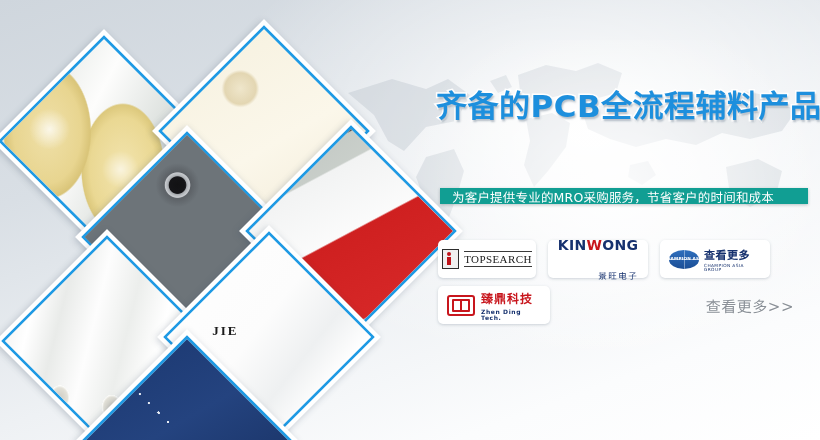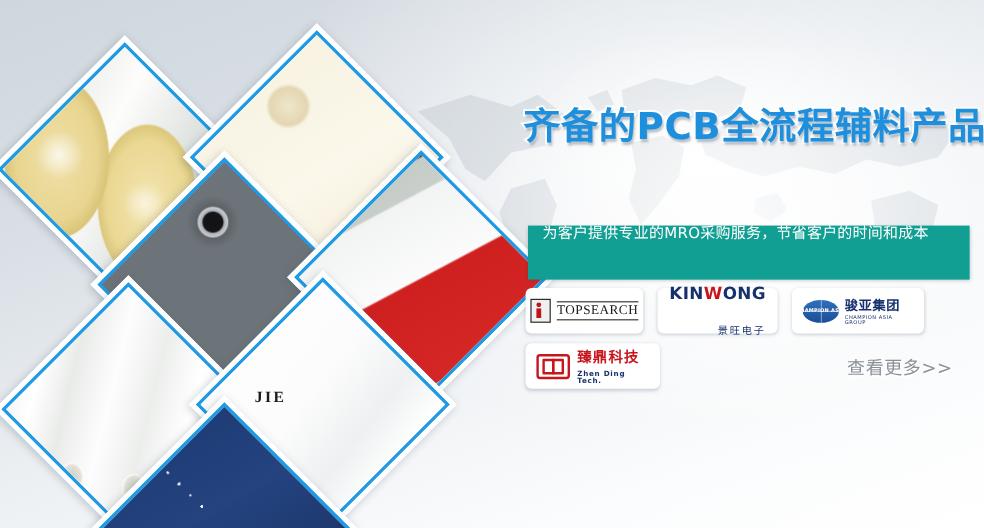--- a/index.html
+++ b/index.html
@@ -136,23 +136,23 @@
   .headline .line{
     font:700 31px/40px "DejaVu Sans","Liberation Sans",sans-serif;
     color:#1d8fdd;letter-spacing:.5px;white-space:nowrap;
     -webkit-text-stroke:3px #ffffff;
     paint-order:stroke fill;
     text-shadow:1px 2px 2px rgba(90,110,130,.45);
   }
 
   .subbar{
     position:absolute;left:10px;top:188px;
-    width:368px;height:45px;
+    width:368px;height:16px;
     background:#119e93;
-    display:flex;align-items:flex-start;
+    display:flex;align-items:flex-end;
     box-shadow:0 1px 3px rgba(40,70,70,.3);
   }
   .subbar span{
     color:#ffffff;
     font:400 12.5px/1 "DejaVu Sans","Liberation Sans",sans-serif;
     padding-left:12px;letter-spacing:.2px;white-space:nowrap;
   }
 
   
   .logos{position:absolute;left:8px;top:240px;width:380px;}
@@ -346,21 +346,21 @@
             <div class="kw-cn">景旺电子</div>
           </div>
         </div>
 
         <div class="logo-card lc3">
           <div class="ca">
             <span class="ca-globe">
               <b>CHAMPION ASIA</b>
             </span>
             <span class="ca-tx">
-              <span class="ca-cn">骏亚集团</span>
+              <span class="ca-cn">查看更多</span>
               <div class="ca-en">CHAMPION ASIA GROUP</div>
             </span>
           </div>
         </div>
 
       </div>
 
       <div class="logo-row">
 
         <div class="logo-card lc4">

